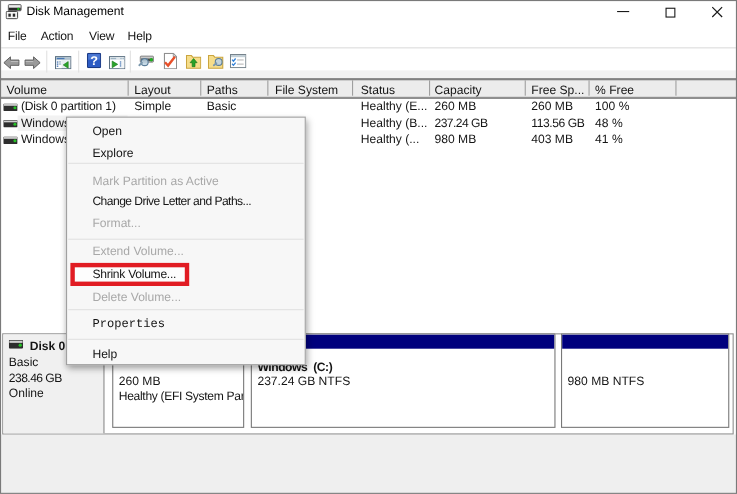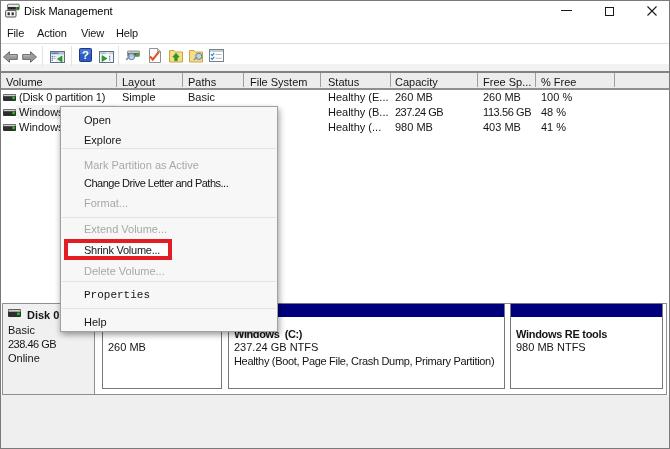--- a/index.html
+++ b/index.html
@@ -192,32 +192,31 @@
   <circle cx="10.4" cy="4.8" r="1.5" fill="#25c125"></circle>
 </svg>
 <div class="txt" style="left:27px; top:308px; height:15px; line-height:15px; font-weight:bold;">Disk 0</div>
 <div class="txt" style="left:8px; top:323px; height:15px; line-height:15px;">Basic</div>
 <div class="txt" style="left:8px; top:337px; height:15px; line-height:15px; letter-spacing:-0.5px;">238.46 GB</div>
 <div class="txt" style="left:8px; top:351px; height:15px; line-height:15px;">Online</div>
 
 <div class="abs" style="left:102px; top:303px; width:120px; height:86px; background:#ffffff; border:1px solid #787878; overflow:hidden;">
   <div style="position:absolute; left:0; top:0; width:100%; height:13px; background:#00007d;"></div>
   <div class="txt" style="left:5px; top:36px; height:14px; line-height:14px;">260 MB</div>
+  <div class="txt" style="left:5px; top:50px; height:14px; line-height:14px; letter-spacing:-0.3px;">Healthy (EFI System Par</div>
 </div>
 
 <div class="abs" style="left:228px; top:303px; width:277px; height:86px; background:#ffffff; border:1px solid #787878; overflow:hidden;">
   <div style="position:absolute; left:0; top:0; width:100%; height:13px; background:#00007d;"></div>
   <div class="txt" style="left:5px; top:23px; height:14px; line-height:14px; font-weight:bold; letter-spacing:-0.4px;">Windows&nbsp; (C:)</div>
   <div class="txt" style="left:5px; top:36px; height:14px; line-height:14px;">237.24 GB NTFS</div>
-  <div class="txt" style="left:5px; top:50px; height:14px; line-height:14px; letter-spacing:-0.32px;">Healthy (Boot, Page File, Crash Dump, Primary Partition)</div>
 </div>
 
 <div class="abs" style="left:510px; top:303px; width:153px; height:86px; background:#ffffff; border:1px solid #787878; overflow:hidden;">
   <div style="position:absolute; left:0; top:0; width:100%; height:13px; background:#00007d;"></div>
-  <div class="txt" style="left:5px; top:23px; height:14px; line-height:14px; font-weight:bold; letter-spacing:-0.3px;">Windows RE tools</div>
   <div class="txt" style="left:5px; top:36px; height:14px; line-height:14px;">980 MB NTFS</div>
 </div>
 
 <div class="abs" style="left:60px; top:106px; width:218px; height:226px; background:#f7f7f7; border:1px solid #a0a0a0; box-shadow:2px 3px 6px rgba(0,0,0,0.28), -1px 2px 5px rgba(0,0,0,0.14); z-index:10;"></div>
 
 <div class="txt" style="left:84px; top:110px; height:20px; line-height:20px; z-index:11;">Open</div>
 <div class="txt" style="left:84px; top:130px; height:20px; line-height:20px; z-index:11;">Explore</div>
 <div class="abs" style="left:62px; top:148px; width:214px; height:1px; background:#e2e2e2; z-index:11;"></div>
 <div class="txt" style="left:84px; top:155px; height:20px; line-height:20px; color:#a8a8a8; z-index:11;">Mark Partition as Active</div>
 <div class="txt" style="left:84px; top:173px; height:20px; line-height:20px; letter-spacing:-0.5px; z-index:11;">Change Drive Letter and Paths...</div>

